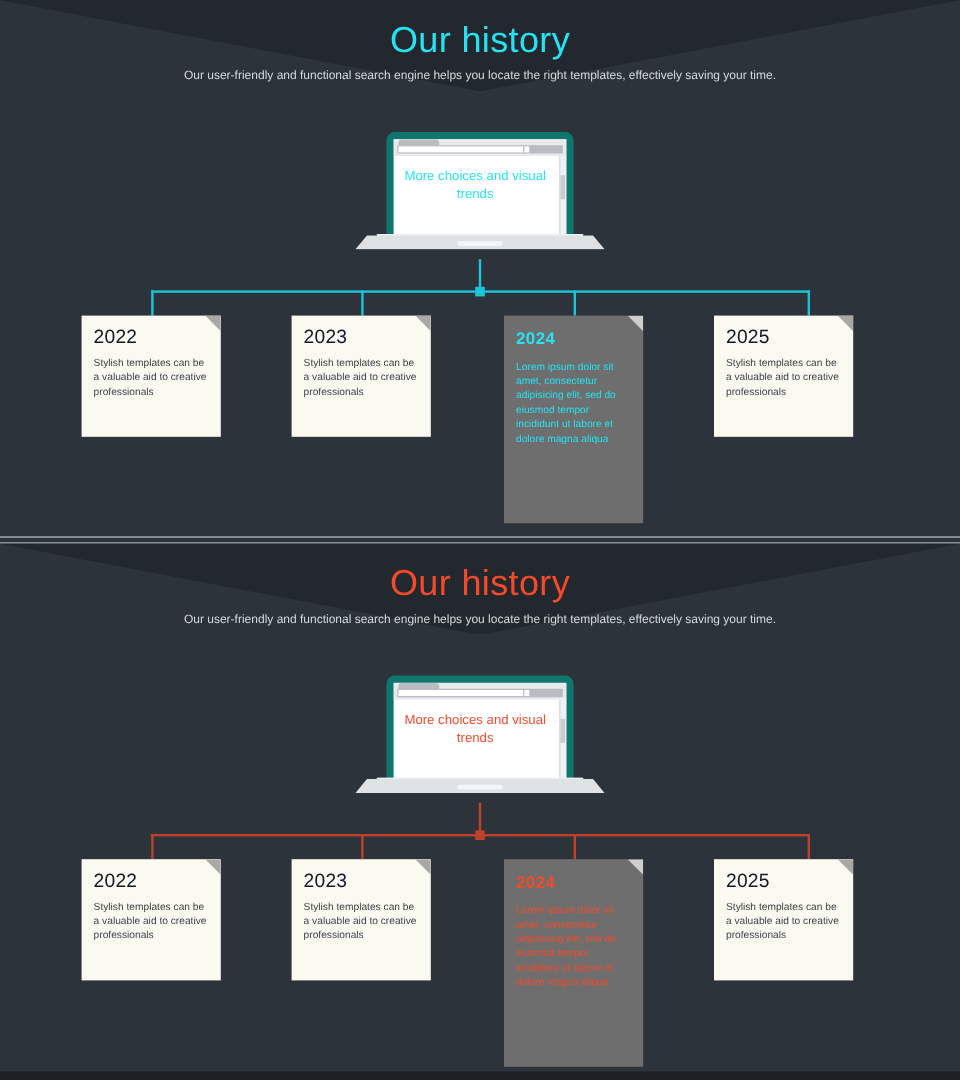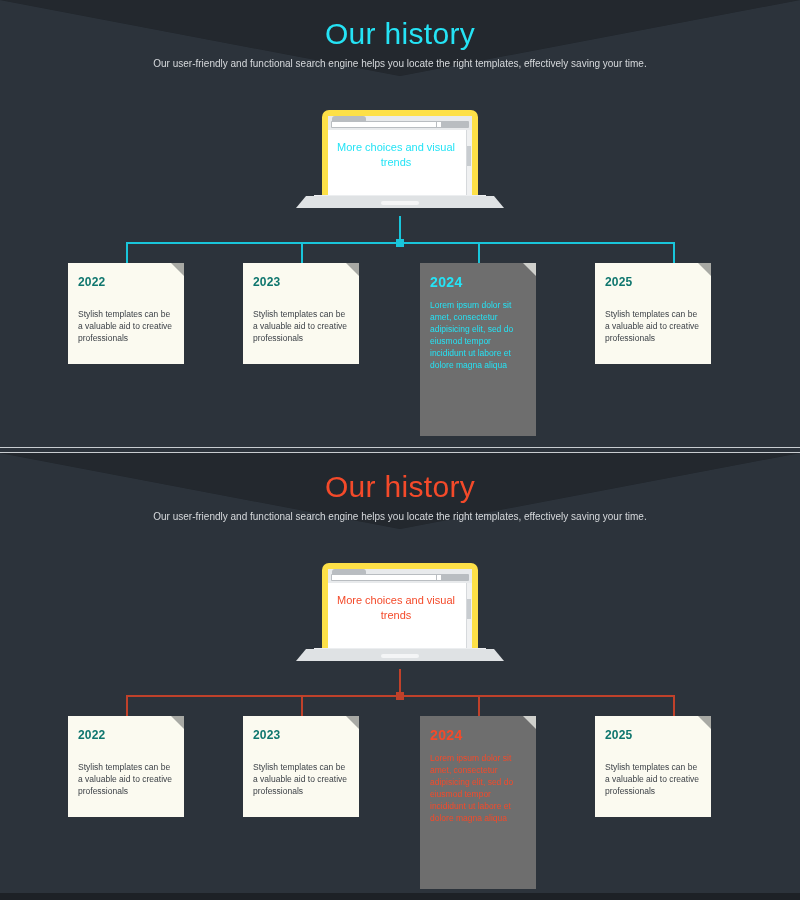--- a/index.html
+++ b/index.html
@@ -85,21 +85,21 @@
     position: absolute;
     left: 296px;
     top: 110px;
     width: 208px;
     height: 106px;
   }
   .lid {
     position: absolute;
     left: 26px; top: 0;
     width: 156px; height: 92px;
-    background: #fde047;
+    background: #0f766e;
     border-radius: 7px 7px 2px 2px;
     padding: 6px 6px 0 6px;
   }
   .lid-shadow {
     position: absolute;
     left: 30px; top: 2px;
     width: 156px; height: 92px;
     background: rgba(0,0,0,0.18);
     border-radius: 7px;
     z-index: -1;
@@ -240,36 +240,36 @@
   .fold {
     position: absolute;
     right: 0; top: 0;
     width: 13px; height: 13px;
     background: #a8a9a4;
     clip-path: polygon(0 0, 13px 13px, 13px 0);
   }
   .card.highlight .fold { background: #cfd0cc; }
 
   .card-year {
-    font-size: 12px;
-    font-weight: bold;
-    color: #0f766e;
+    font-size: 16px;
+    font-weight: normal;
+    color: #0f172a;
     line-height: 16px;
     letter-spacing: 0.2px;
   }
   .card.highlight .card-year {
     font-size: 14px;
     font-weight: bold;
     letter-spacing: 0.4px;
   }
   .cyan .card.highlight .card-year { color: #25e3f5; }
   .red  .card.highlight .card-year { color: #f44a2a; }
 
   .card-body {
-    margin-top: 18px;
+    margin-top: 6px;
     font-size: 8.5px;
     line-height: 12px;
     color: #3a3f45;
   }
   .card.highlight .card-body { margin-top: 9px; font-size: 8.5px; }
   .cyan .card.highlight .card-body { color: #25e3f5; }
   .red  .card.highlight .card-body { color: #f44a2a; }
 
   .bottom-edge {
     position: absolute;

